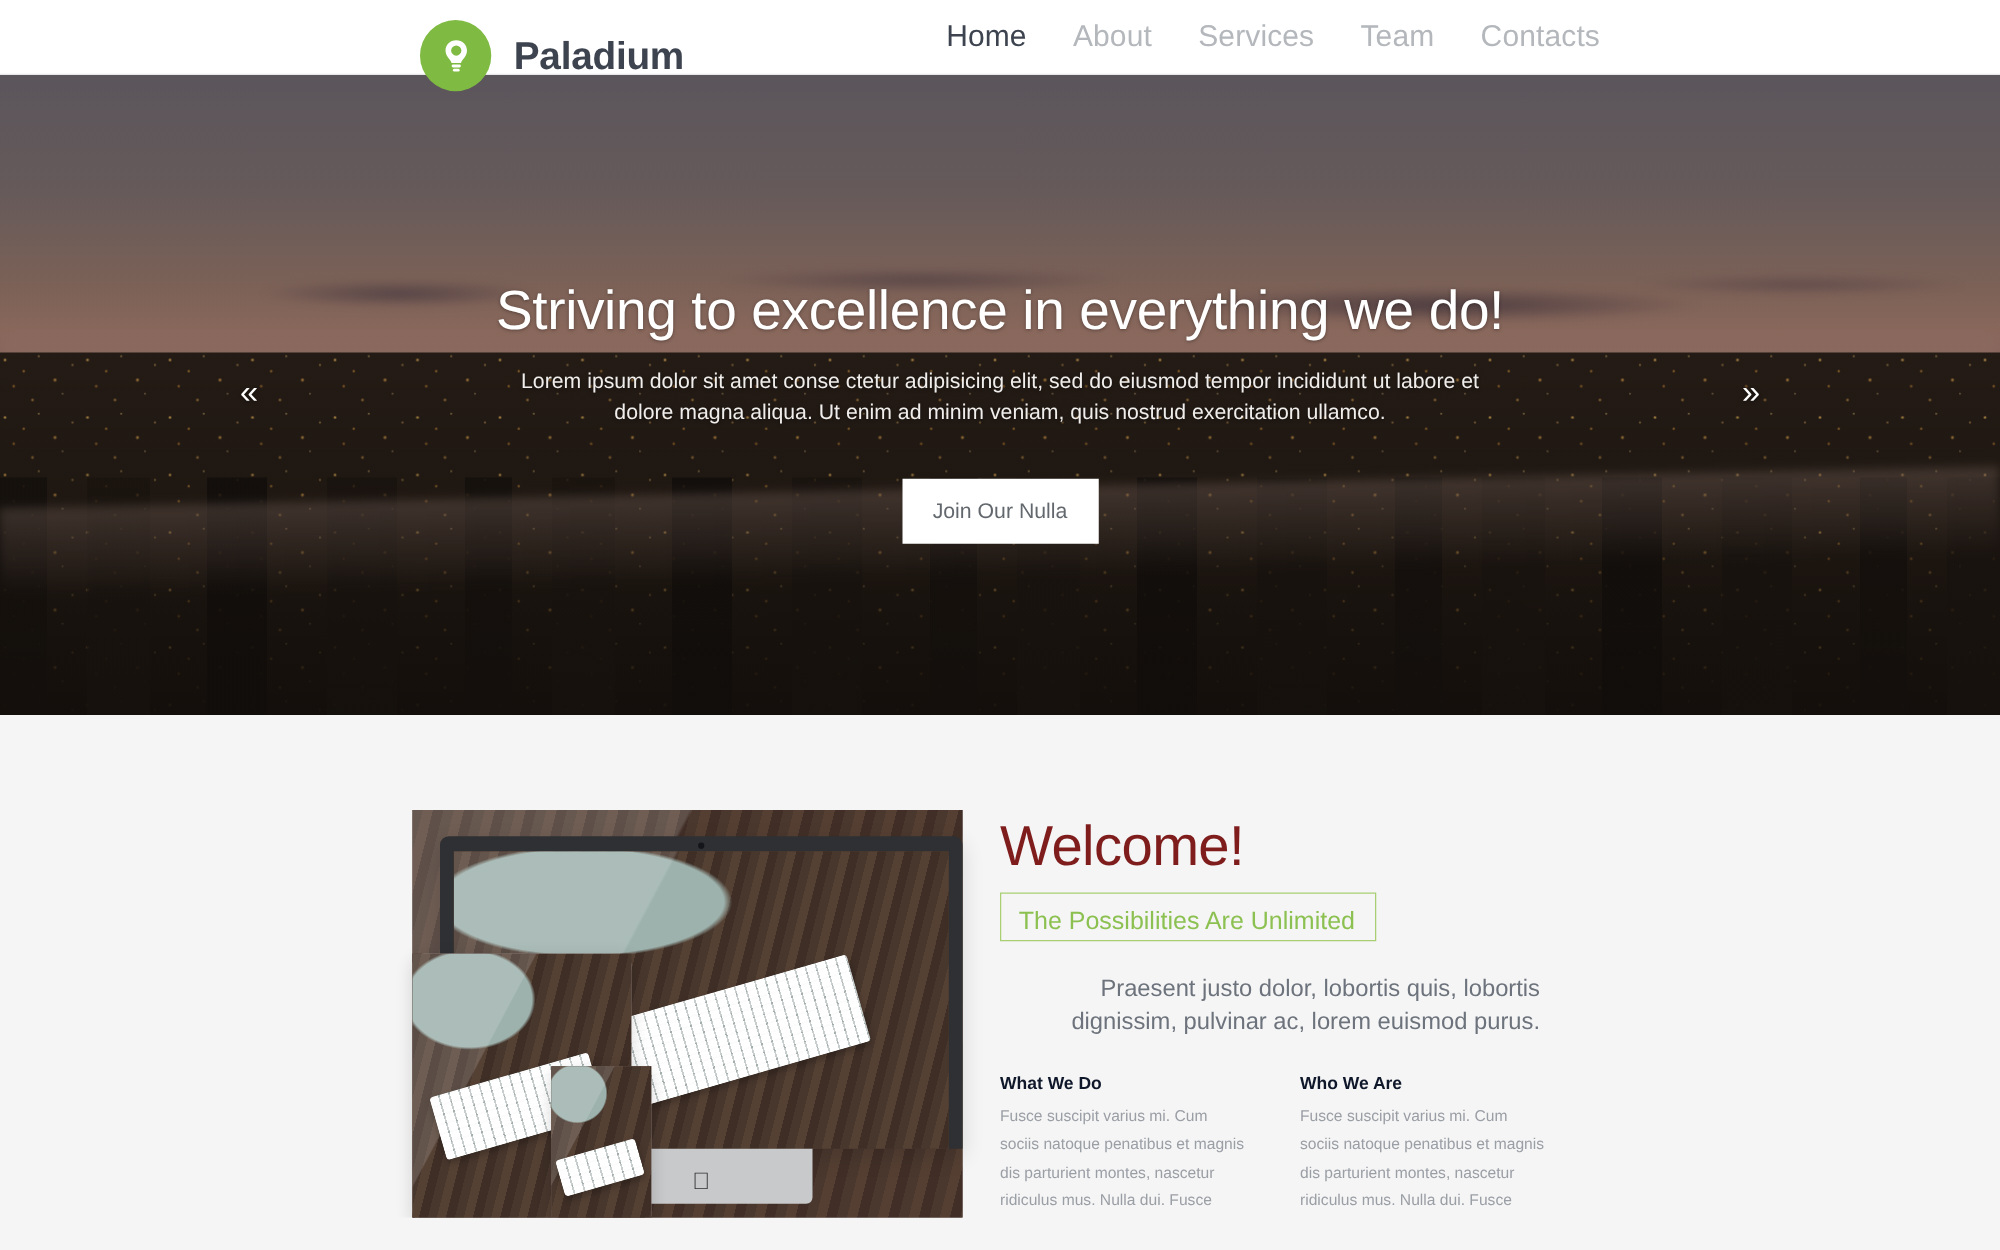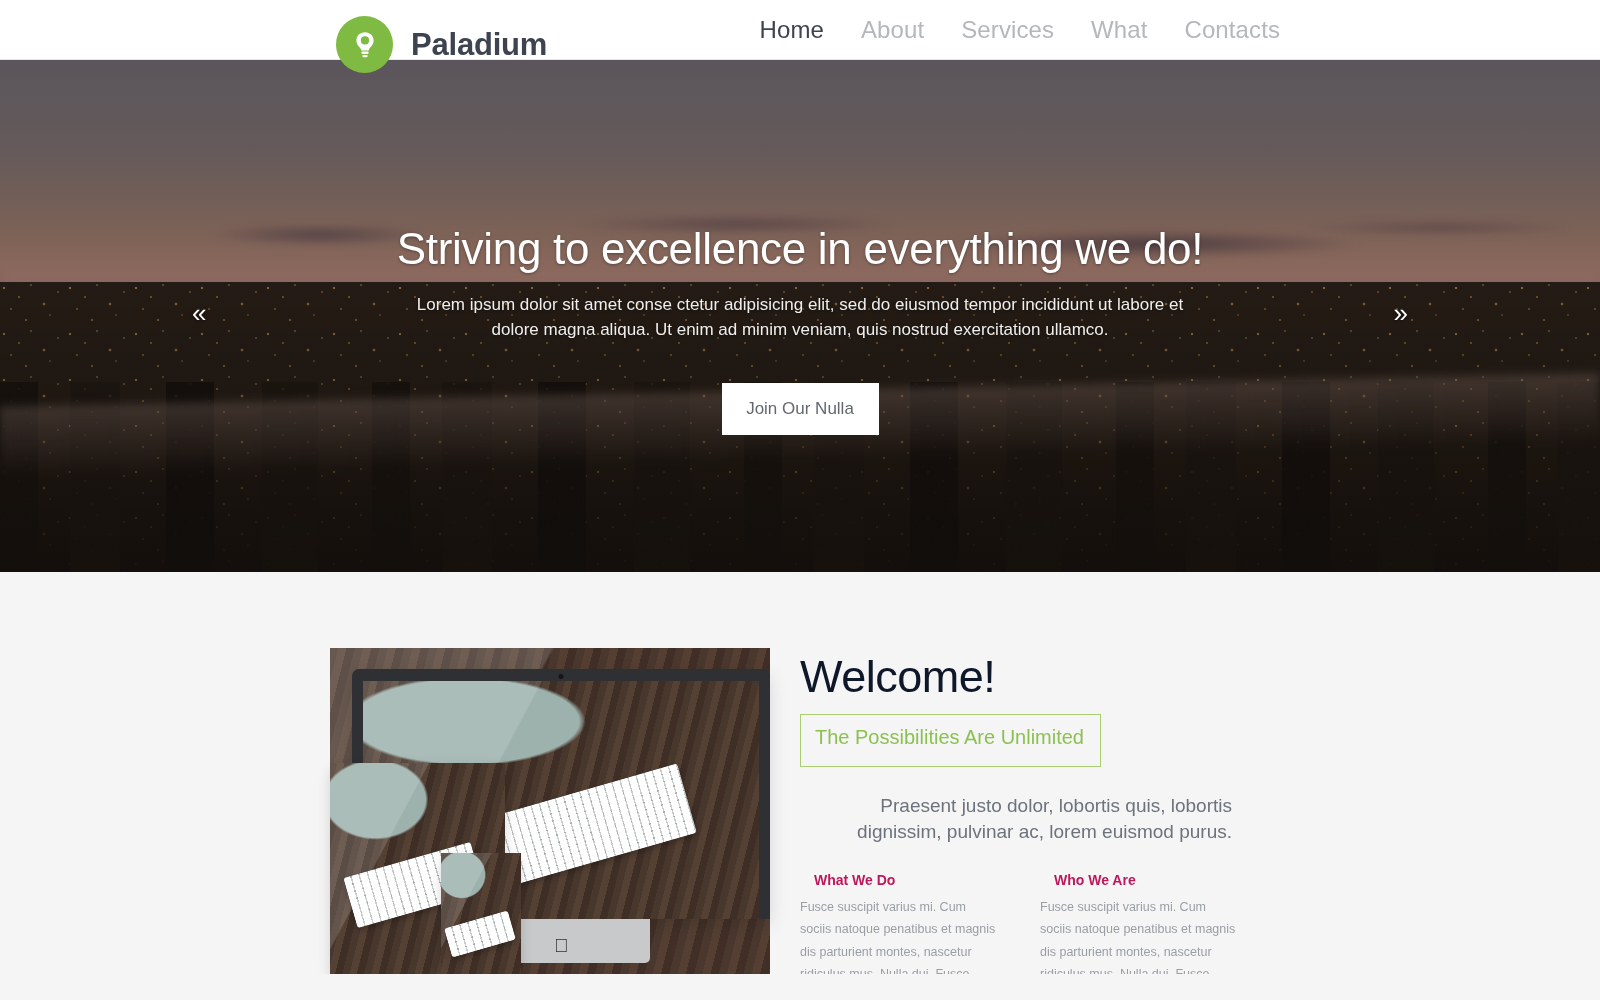--- a/index.html
+++ b/index.html
@@ -311,29 +311,29 @@
       repeating-linear-gradient(90deg, rgba(255,255,255,.95) 0 7px, rgba(150,162,160,.5) 7px 8.4px),
       repeating-linear-gradient(0deg, rgba(255,255,255,.9) 0 6px, rgba(150,162,160,.5) 6px 7.4px);
     box-shadow: 0 3px 6px rgba(0,0,0,.25);
   }
 
   
   .copy { flex: 1; padding-top: 6px; }
   .welcome-h {
     font-size: 45px;
     font-weight: 400;
-    color: #0f172a;
+    color: #7f1d1d;
     line-height: 1;
     letter-spacing: -0.5px;
   }
   .tagline-box {
     margin-top: 15px;
     display: inline-block;
     border: 1px solid #a9cf72;
-    padding: 12px 16px 18px 14px;
+    padding: 12px 16px 4px 14px;
     min-width: 290px;
   }
   .tagline-box span {
     font-size: 20px;
     color: #8cc152;
     line-height: 1;
   }
   .welcome-p {
     margin-top: 26px;
     font-size: 19px;
@@ -344,24 +344,23 @@
   }
   .cols {
     margin-top: 28px;
     display: flex;
     gap: 40px;
   }
   .col { width: 200px; }
   .col h4 {
     font-size: 14px;
     font-weight: 700;
-    color: #be185d;
+    color: #0f172a;
     margin-bottom: 7px;
     line-height: 1.2;
-    margin-left: 14px;
   }
   .col p {
     font-size: 12.5px;
     line-height: 1.78;
     color: #9a9ea5;
   }
 </style>
 </head>
 <body>
 
@@ -375,21 +374,21 @@
         <circle cx="13" cy="10.4" r="4.1" fill="#7fba42"></circle>
       </svg>
     </span>
     <span class="brand-name">Paladium</span>
   </a>
 
   <nav class="nav">
     <a href="#" class="active">Home</a>
     <a href="#">About</a>
     <a href="#">Services</a>
-    <a href="#">What</a>
+    <a href="#">Team</a>
     <a href="#">Contacts</a>
   </nav>
 </div>
 
 <section class="hero">
   <div class="hero-bg"></div>
   <div class="hero-clouds"></div>
   <div class="hero-haze"></div>
   <div class="hero-city"></div>
   <div class="hero-blocks"></div>

